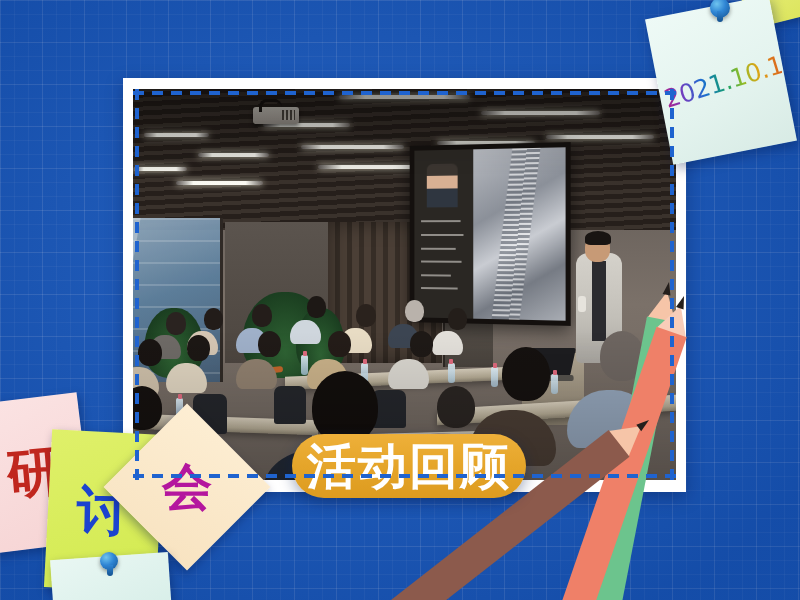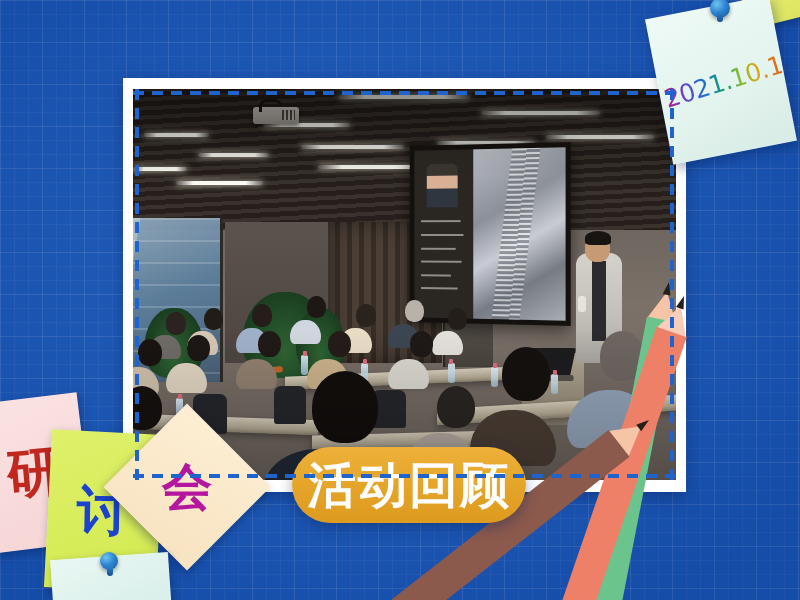--- a/index.html
+++ b/index.html
@@ -398,22 +398,22 @@
     width: 6px; height: 11px;
     background: linear-gradient(180deg, #2f85d4, #14518f);
     border-radius: 0 0 3px 3px;
   }
   #pin-date { left: 710px; top: -2px; }
   #pin-bl   { left: 100px; top: 552px; width: 18px; height: 18px; }
 
   
   #badge {
     position: absolute;
-    left: 292px; top: 447px;
-    width: 234px; height: 76px;
+    left: 292px; top: 434px;
+    width: 234px; height: 64px;
     background: linear-gradient(180deg, #eeb03a 0%, #e5a52a 50%, #dd9b1f 100%);
     border-radius: 44px;
     box-shadow: 0 5px 14px rgba(10,35,90,0.38);
     display: flex;
     align-items: center;
     justify-content: center;
   }
   #badge-text {
     color: #ffffff;
     font-family: "DejaVu Sans", "Liberation Sans", sans-serif;

